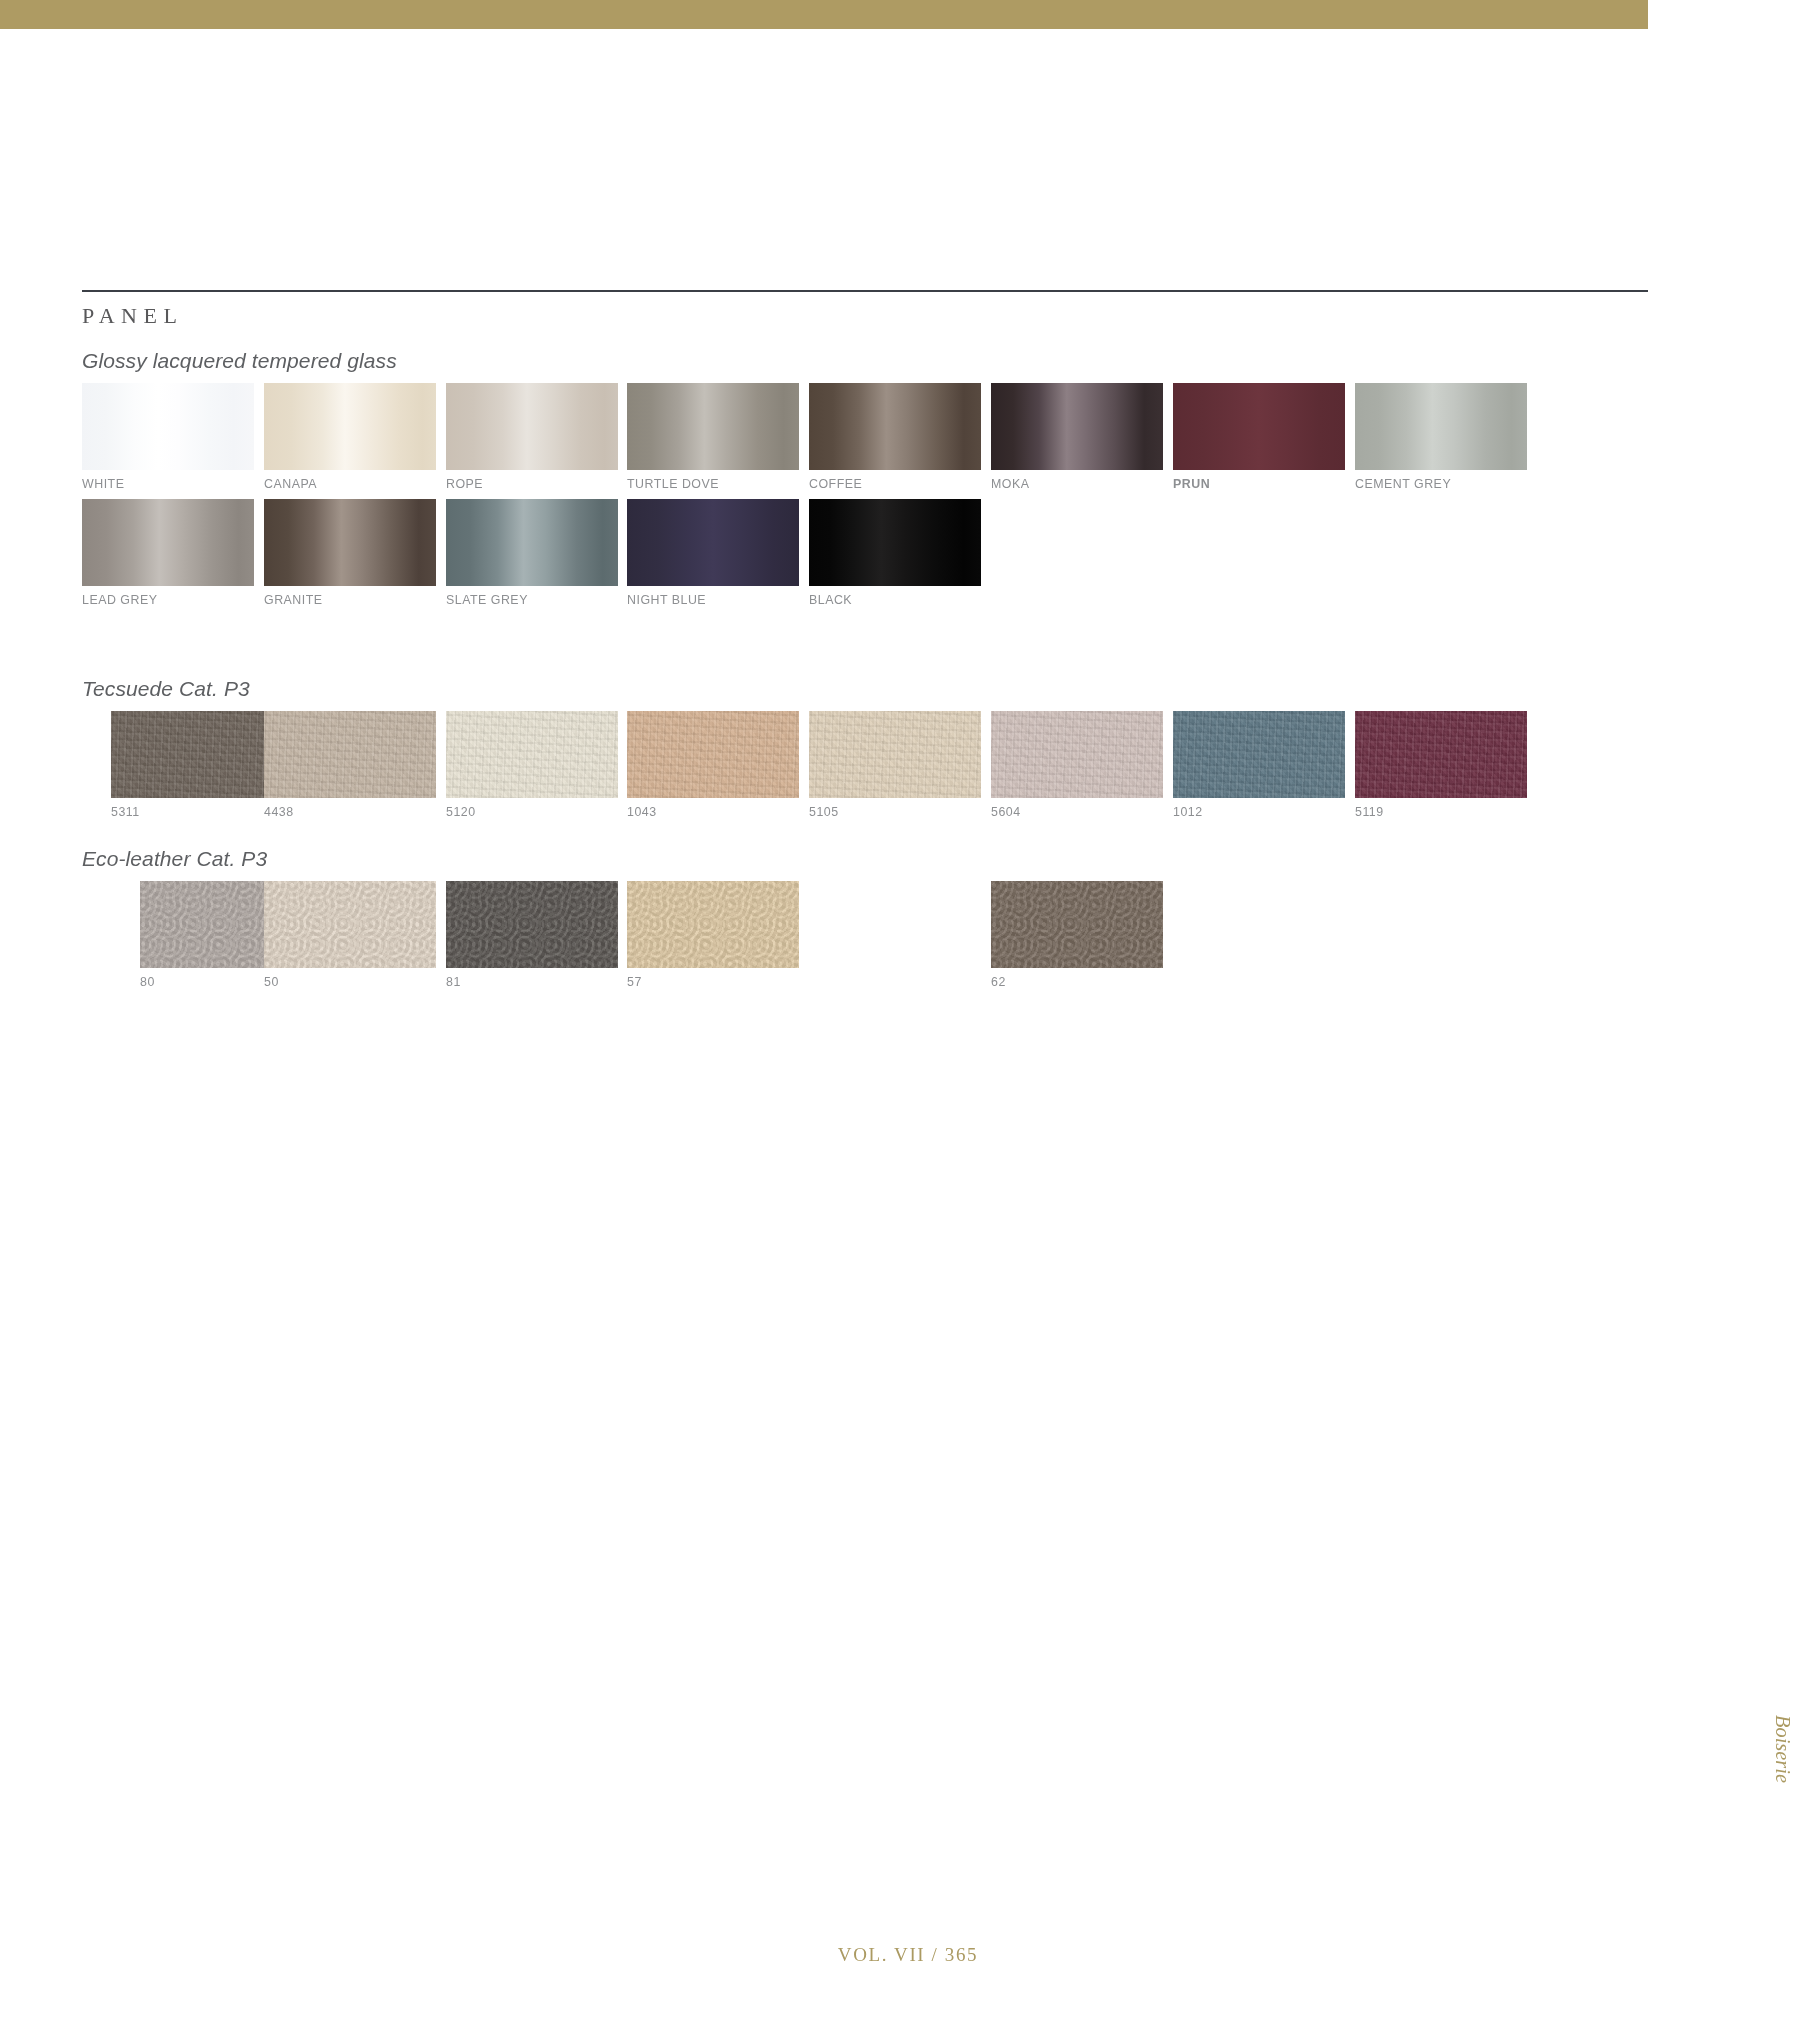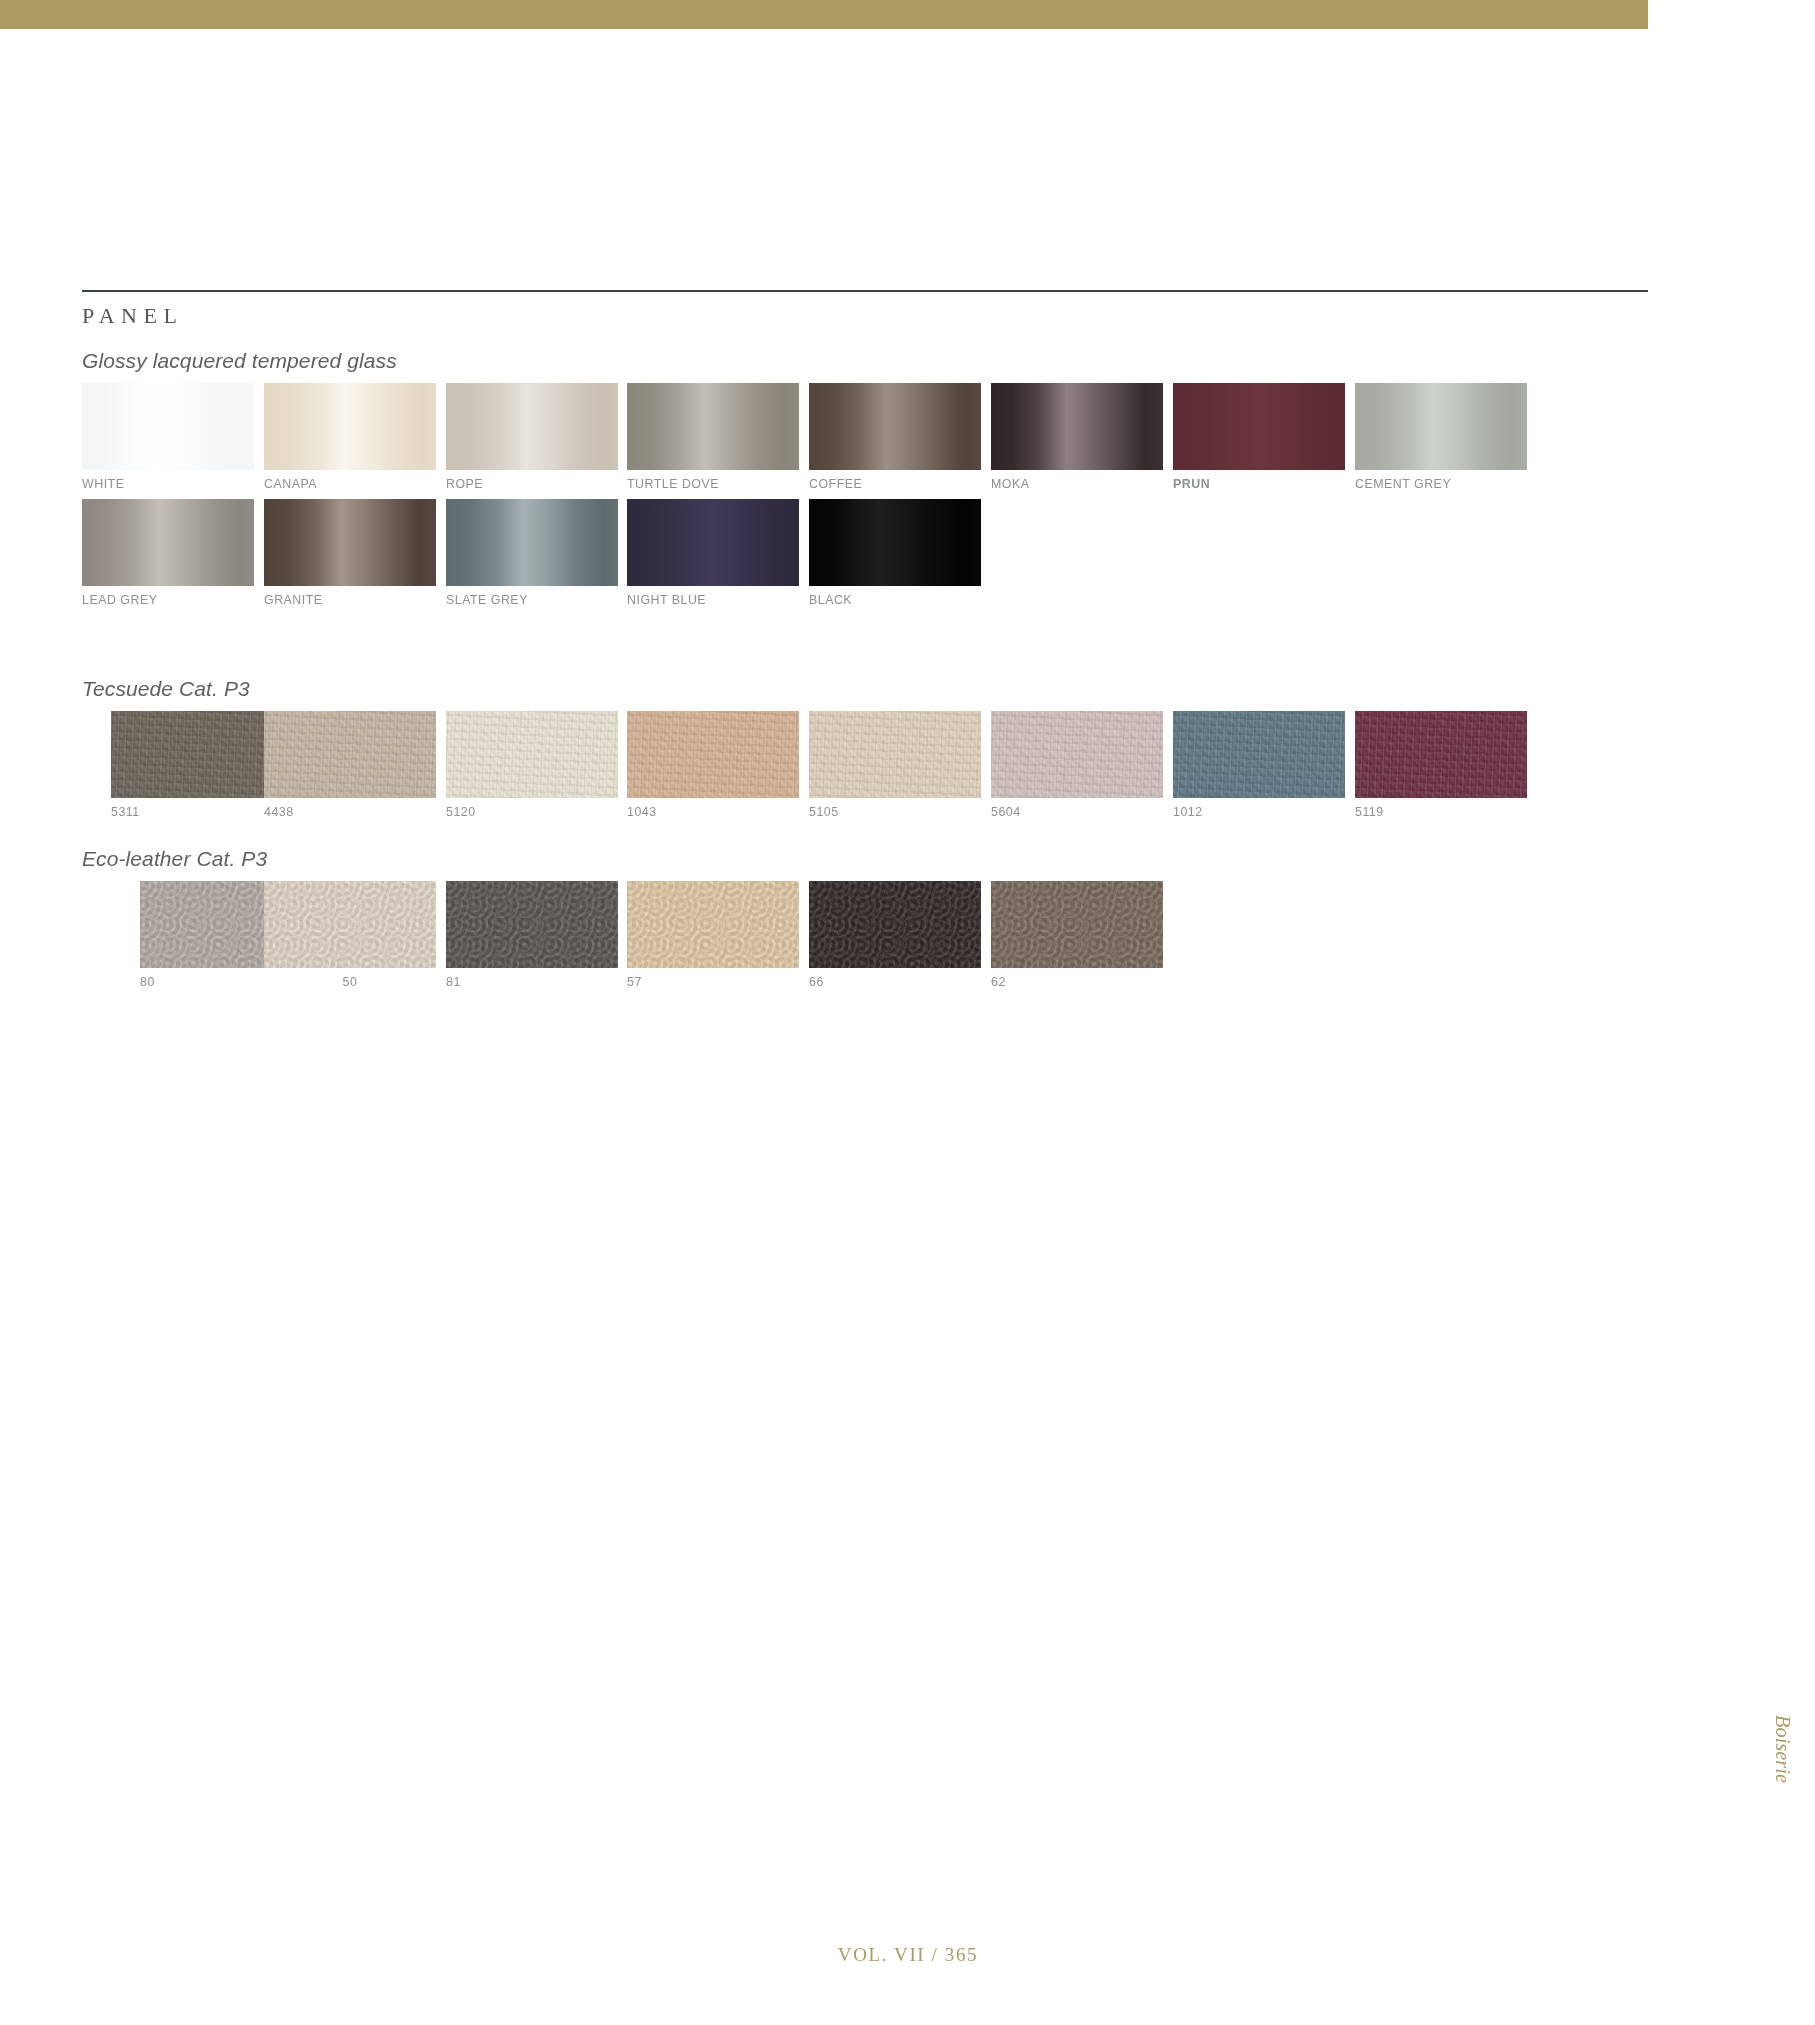--- a/index.html
+++ b/index.html
@@ -262,43 +262,37 @@
     </div>
     <div class="group" style="top: 847px;">
       <div class="group-title">Eco-leather Cat. P3</div>
       <div class="swatch-row" style="margin-top: 0px;">
         <div class="swatch-cell" style="left: 11px; padding-left: 47px;">
           <span class="swatch" style="background: rgb(180, 172, 167);">
             <span class="tex-leather"></span>
           </span>
           <span class="swatch-label">80</span>
         </div>
-        <div class="swatch-cell" style="left: 182px; text-align: center;">
+        <div class="swatch-cell" style="left: 182px;">
           <span class="swatch" style="background: rgb(226, 214, 199);">
             <span class="tex-leather"></span>
           </span>
           <span class="swatch-label">50</span>
         </div>
         <div class="swatch-cell" style="left: 364px;">
           <span class="swatch" style="background: rgb(92, 88, 84);">
             <span class="tex-leather"></span>
           </span>
           <span class="swatch-label">81</span>
         </div>
         <div class="swatch-cell" style="left: 545px;">
           <span class="swatch" style="background: rgb(224, 203, 166);">
             <span class="tex-leather"></span>
           </span>
           <span class="swatch-label">57</span>
-        </div>
-        <div class="swatch-cell" style="left: 727px;">
-          <span class="swatch" style="background: rgb(52, 44, 42);">
-            <span class="tex-leather"></span>
-          </span>
-          <span class="swatch-label">66</span>
         </div>
         <div class="swatch-cell" style="left: 909px;">
           <span class="swatch" style="background: rgb(122, 108, 96);">
             <span class="tex-leather"></span>
           </span>
           <span class="swatch-label">62</span>
         </div>
       </div>
     </div>
   </div>

